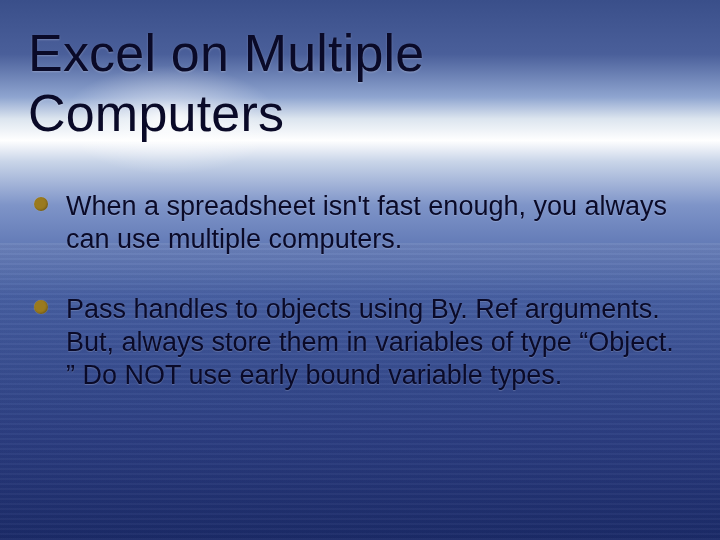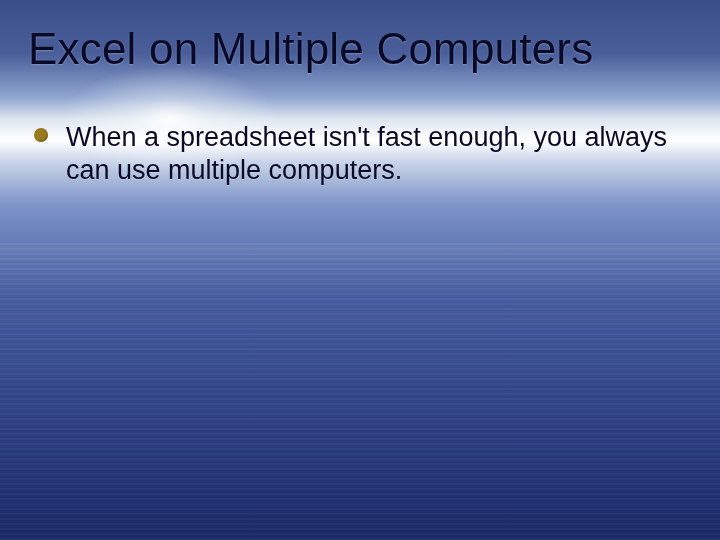--- a/index.html
+++ b/index.html
@@ -55,21 +55,21 @@
         rgba(255,255,255,0.03) 2px,
         rgba(0,0,20,0.03) 2px,
         rgba(0,0,20,0.03) 5px
       ),
       linear-gradient(to bottom, rgba(255,255,255,0.05), rgba(0,0,30,0.1));
     pointer-events: none;
   }
   .title {
     position: relative;
     z-index: 2;
-    font-size: 44px;
+    font-size: 52px;
     font-weight: 400;
     color: #0a0a28;
     margin: 4px 0 46px 0;
     line-height: 1.15;
     letter-spacing: 0.2px;
     text-shadow: 0 1px 2px rgba(255,255,255,0.25);
   }
   .bullets {
     position: relative;
     z-index: 2;
@@ -100,14 +100,15 @@
                 0 0 1px rgba(255,255,255,0.4);
   }
 </style>
 </head>
 <body>
 
 <div class="slide">
   <div class="title">Excel on Multiple Computers</div>
   <ul class="bullets">
     <li>When a spreadsheet isn't fast enough, you always can use multiple computers.</li>
+    <li>Pass handles to objects using By. Ref arguments.  But, always store them in variables of type “Object. ”  Do NOT use early bound variable types.</li>
   </ul>
 </div>
 
 </body></html>

